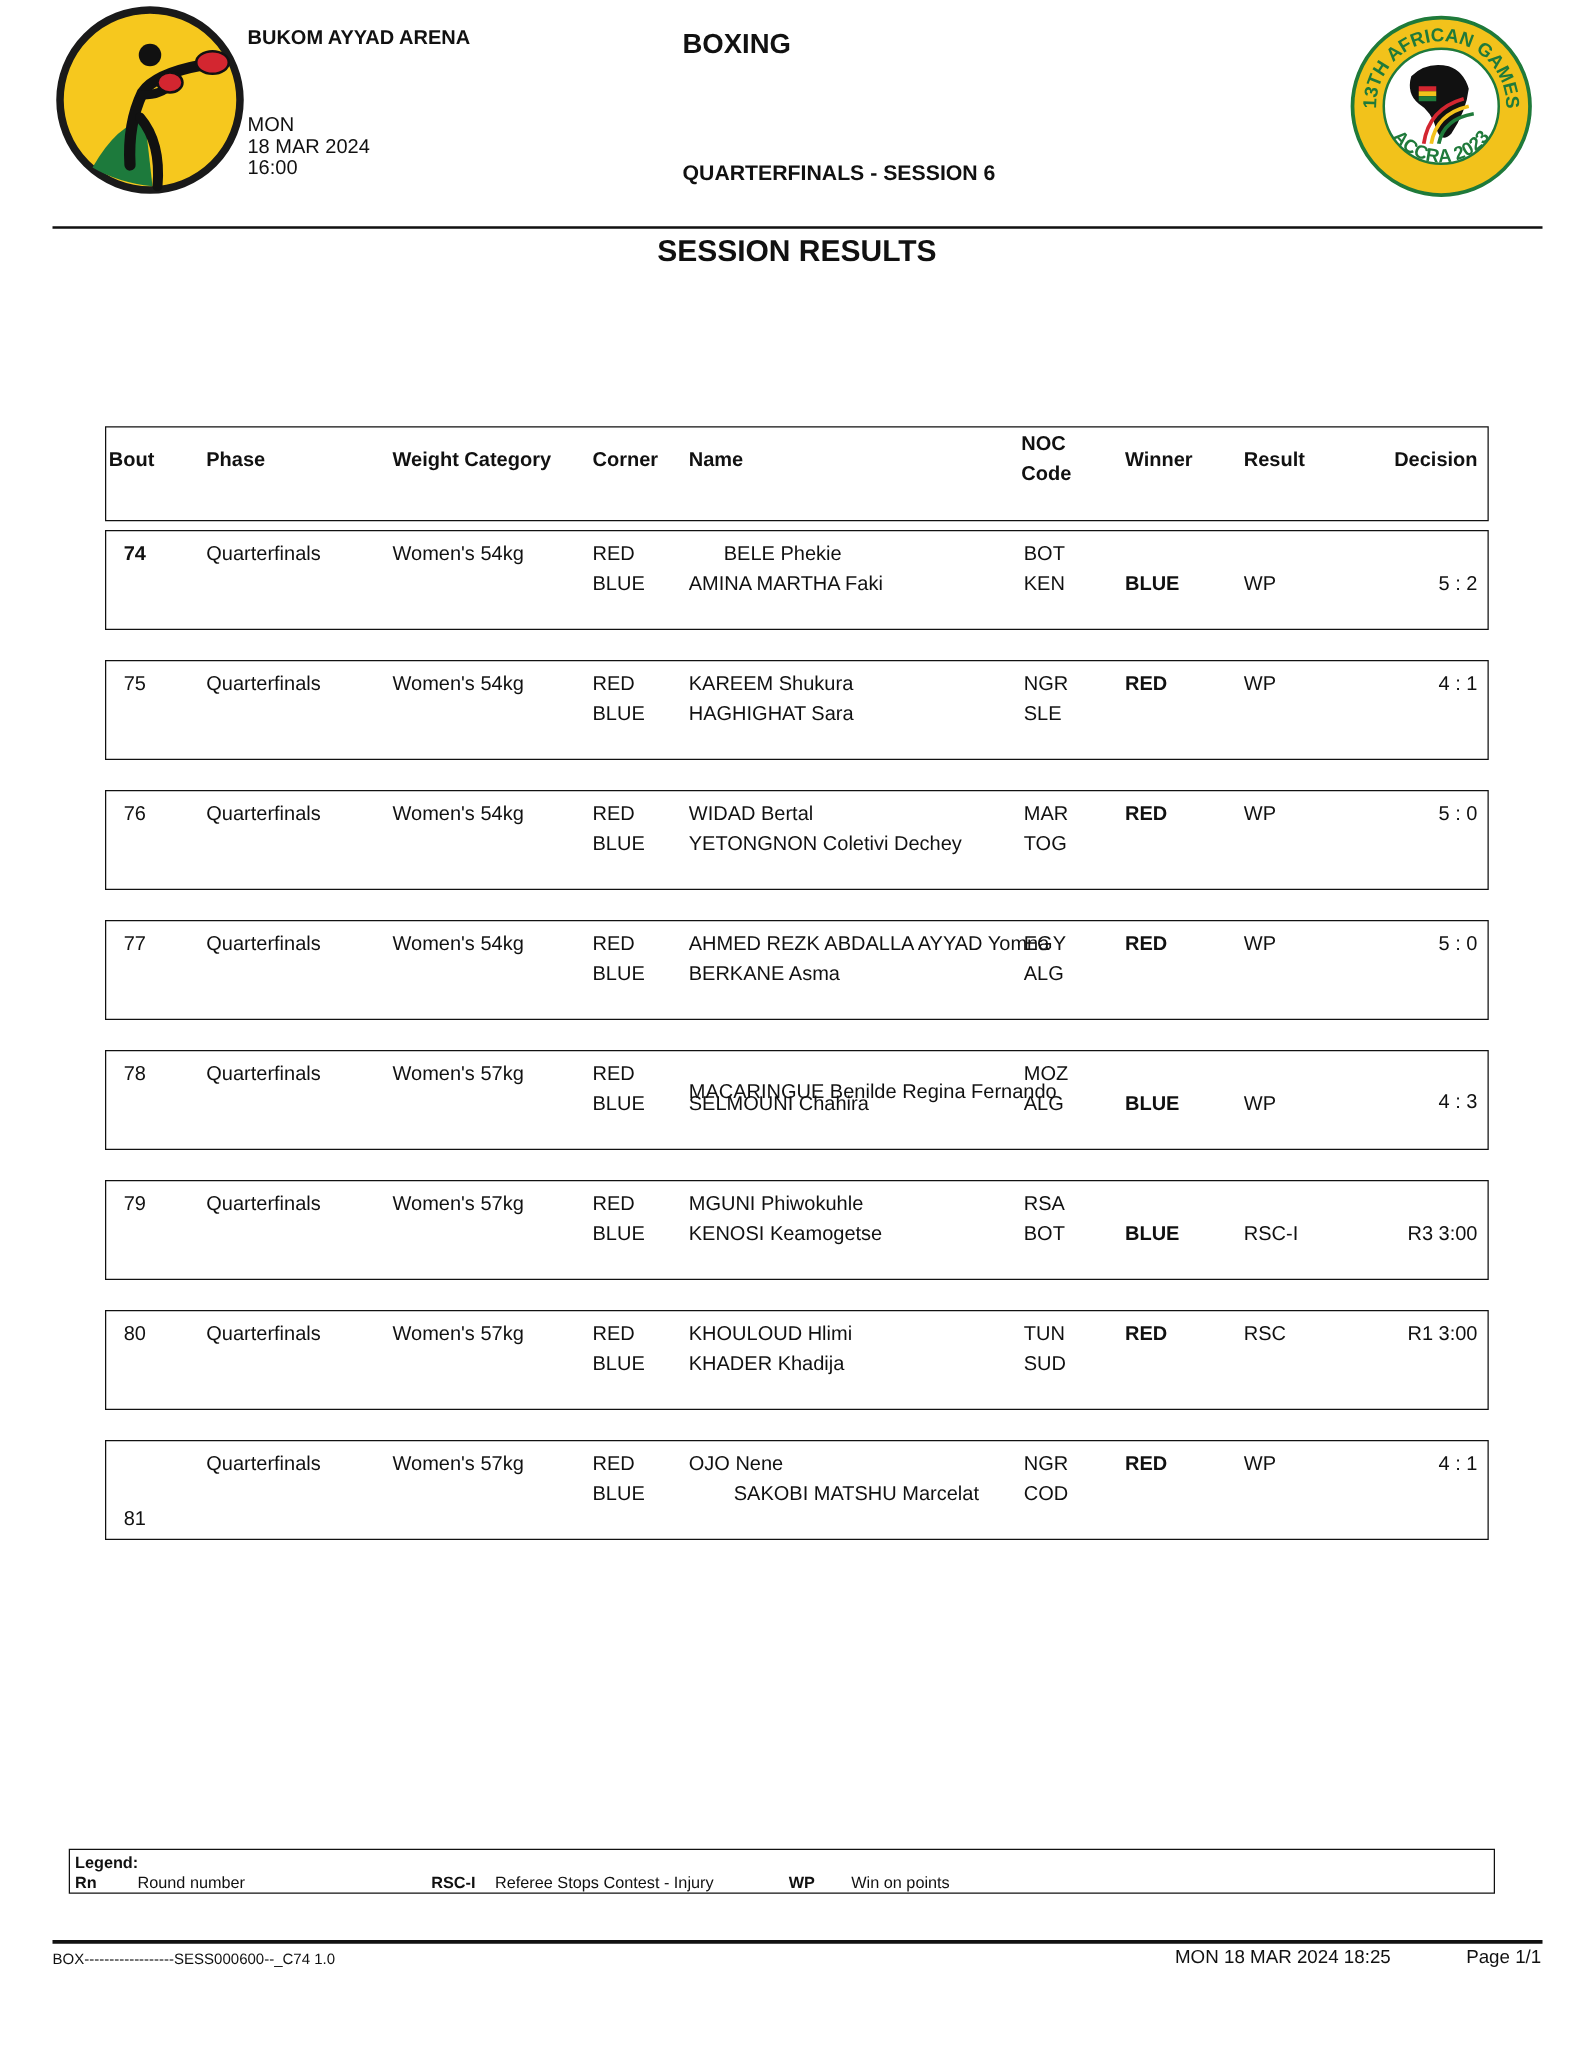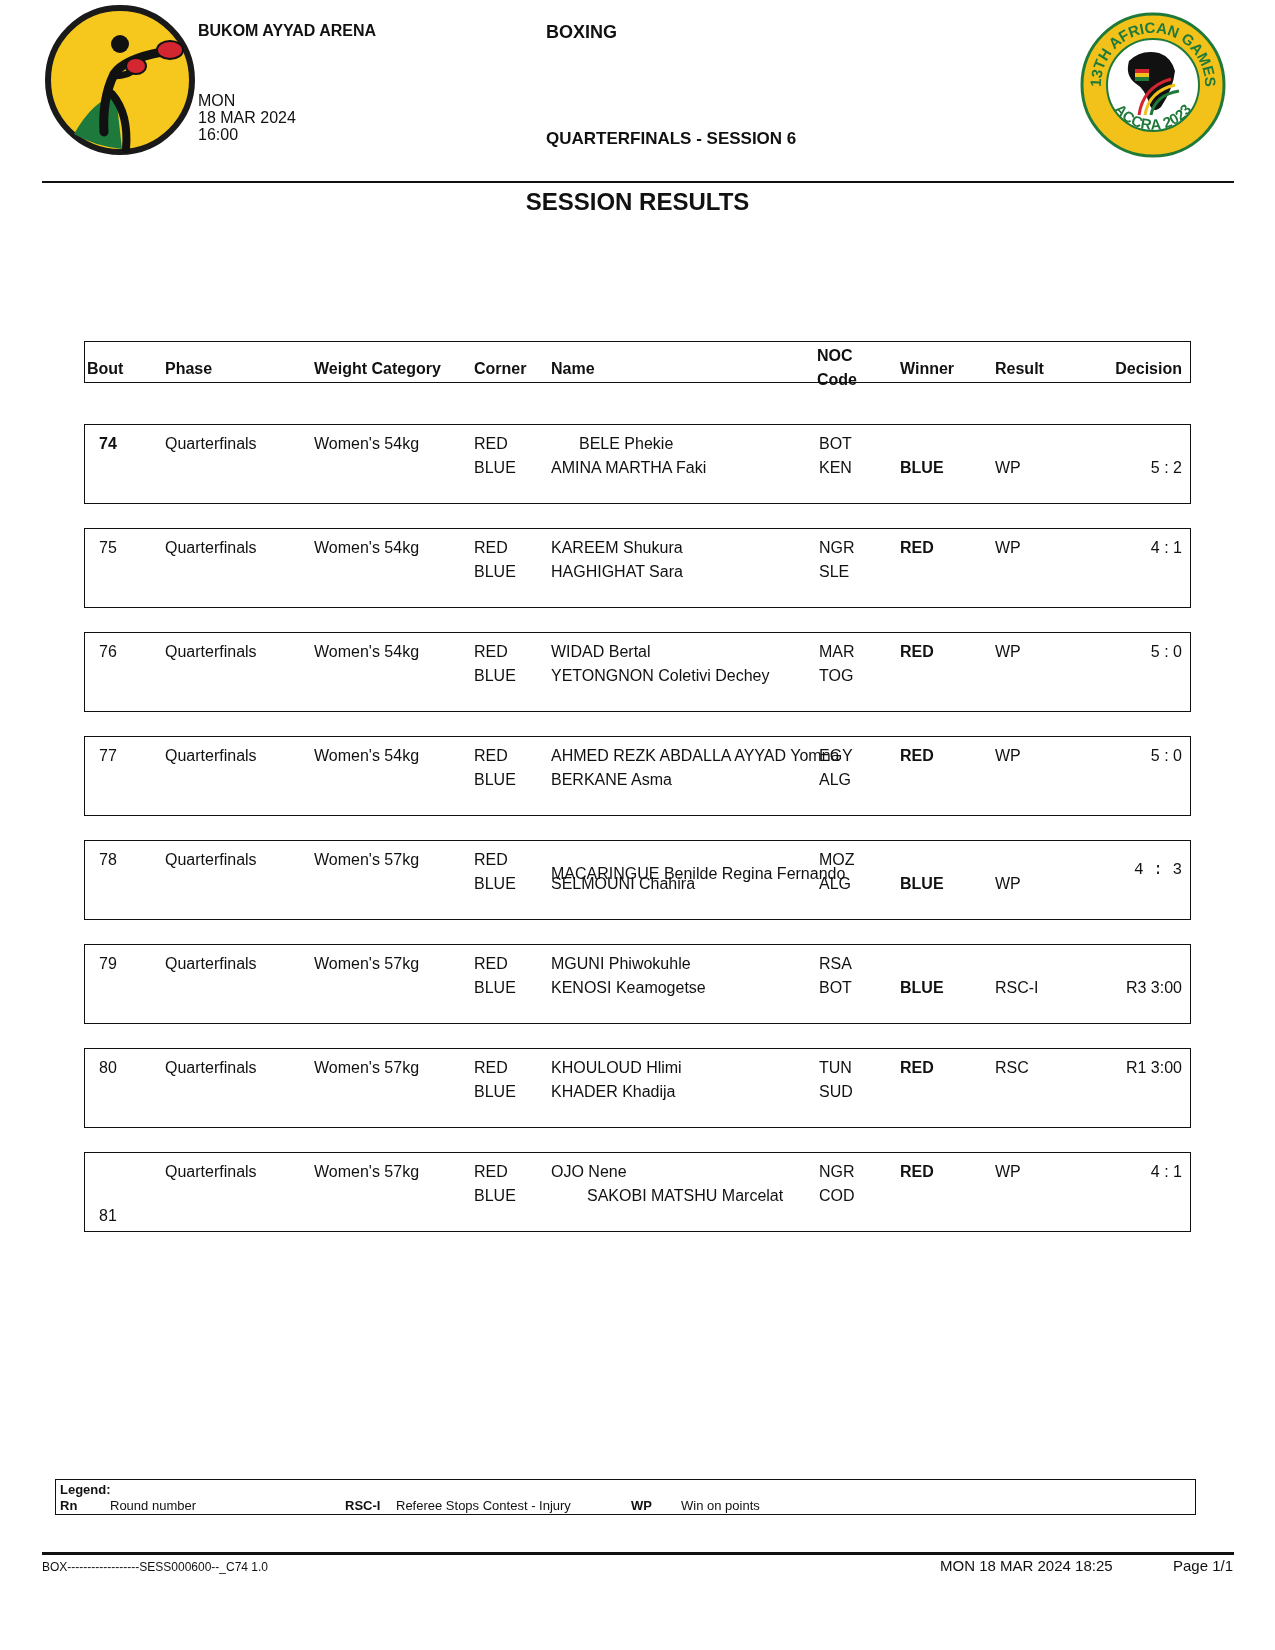--- a/index.html
+++ b/index.html
@@ -2,26 +2,26 @@
 <html><head>
 <meta charset="utf-8">
 <style>
   html, body { margin:0; padding:0; background:#ffffff; }
   body { width:1275px; height:1650px; position:relative; overflow:hidden;
          font-family:"Liberation Sans", sans-serif; color:#111; }
   .abs { position:absolute; }
   .bold { font-weight:bold; }
   .venue { left:198px; top:22px; font-size:16px; font-weight:bold; }
   .datetime { left:198px; top:92px; font-size:16px; line-height:17px; }
-  .sport { left:546px; top:22px; font-size:18px; font-weight:bold; }
+  .sport { left:546px; top:22px; font-size:22px; font-weight:bold; }
   .session { left:546px; top:129px; font-size:17px; font-weight:bold; }
   .hline { left:42px; width:1192px; height:2px; background:#111; }
   .title { left:0; width:1275px; top:188px; text-align:center; font-size:24px; font-weight:bold; }
   .table-box { left:84px; width:1107px; border:1.5px solid #111; box-sizing:border-box; }
-  .hdr { top:341px; height:42px; }
+  .hdr { top:341px; height:76px; }
   .hdr span { position:absolute; font-size:16px; font-weight:bold; }
   .bout { height:80px; }
   .bout span { position:absolute; font-size:16px; }
   .legend { left:55px; top:1479px; width:1141px; height:36px; border:1.5px solid #111; box-sizing:border-box; font-size:13px; }
   .legend span { position:absolute; }
   .footer { font-size:15px; top:1557px; }
 </style>
 </head>
 <body>
 
@@ -145,21 +145,21 @@
       <span style="left: 80px; top: 10px;">Quarterfinals</span>
       <span style="left: 229px; top: 10px;">Women's 57kg</span>
       <span style="left: 389px; top: 10px;">RED</span>
       <span style="left: 466px; top: 24px; text-align: right;">MACARINGUE Benilde Regina Fernando</span>
       <span style="left: 734px; top: 10px;">MOZ</span>
       <span style="left: 389px; top: 34px;">BLUE</span>
       <span style="left: 466px; top: 34px;">SELMOUNI Chahira</span>
       <span style="left: 734px; top: 34px;">ALG</span>
       <span class="bold" style="left: 815px; top: 34px;">BLUE</span>
       <span style="left: 910px; top: 34px;">WP</span>
-      <span style="right: 8px; top: 20px; font-family: Liberation Mono, monospace;">4 : 3</span>
+      <span style="right: 8px; top: 32px;">4 : 3</span>
     </div>
     <div class="abs table-box bout" style="top: 944px;">
       <span style="left: 14px; top: 10px;">79</span>
       <span style="left: 80px; top: 10px;">Quarterfinals</span>
       <span style="left: 229px; top: 10px;">Women's 57kg</span>
       <span style="left: 389px; top: 10px;">RED</span>
       <span style="left: 466px; top: 10px;">MGUNI Phiwokuhle</span>
       <span style="left: 734px; top: 10px;">RSA</span>
       <span style="left: 389px; top: 34px;">BLUE</span>
       <span style="left: 466px; top: 34px;">KENOSI Keamogetse</span>

